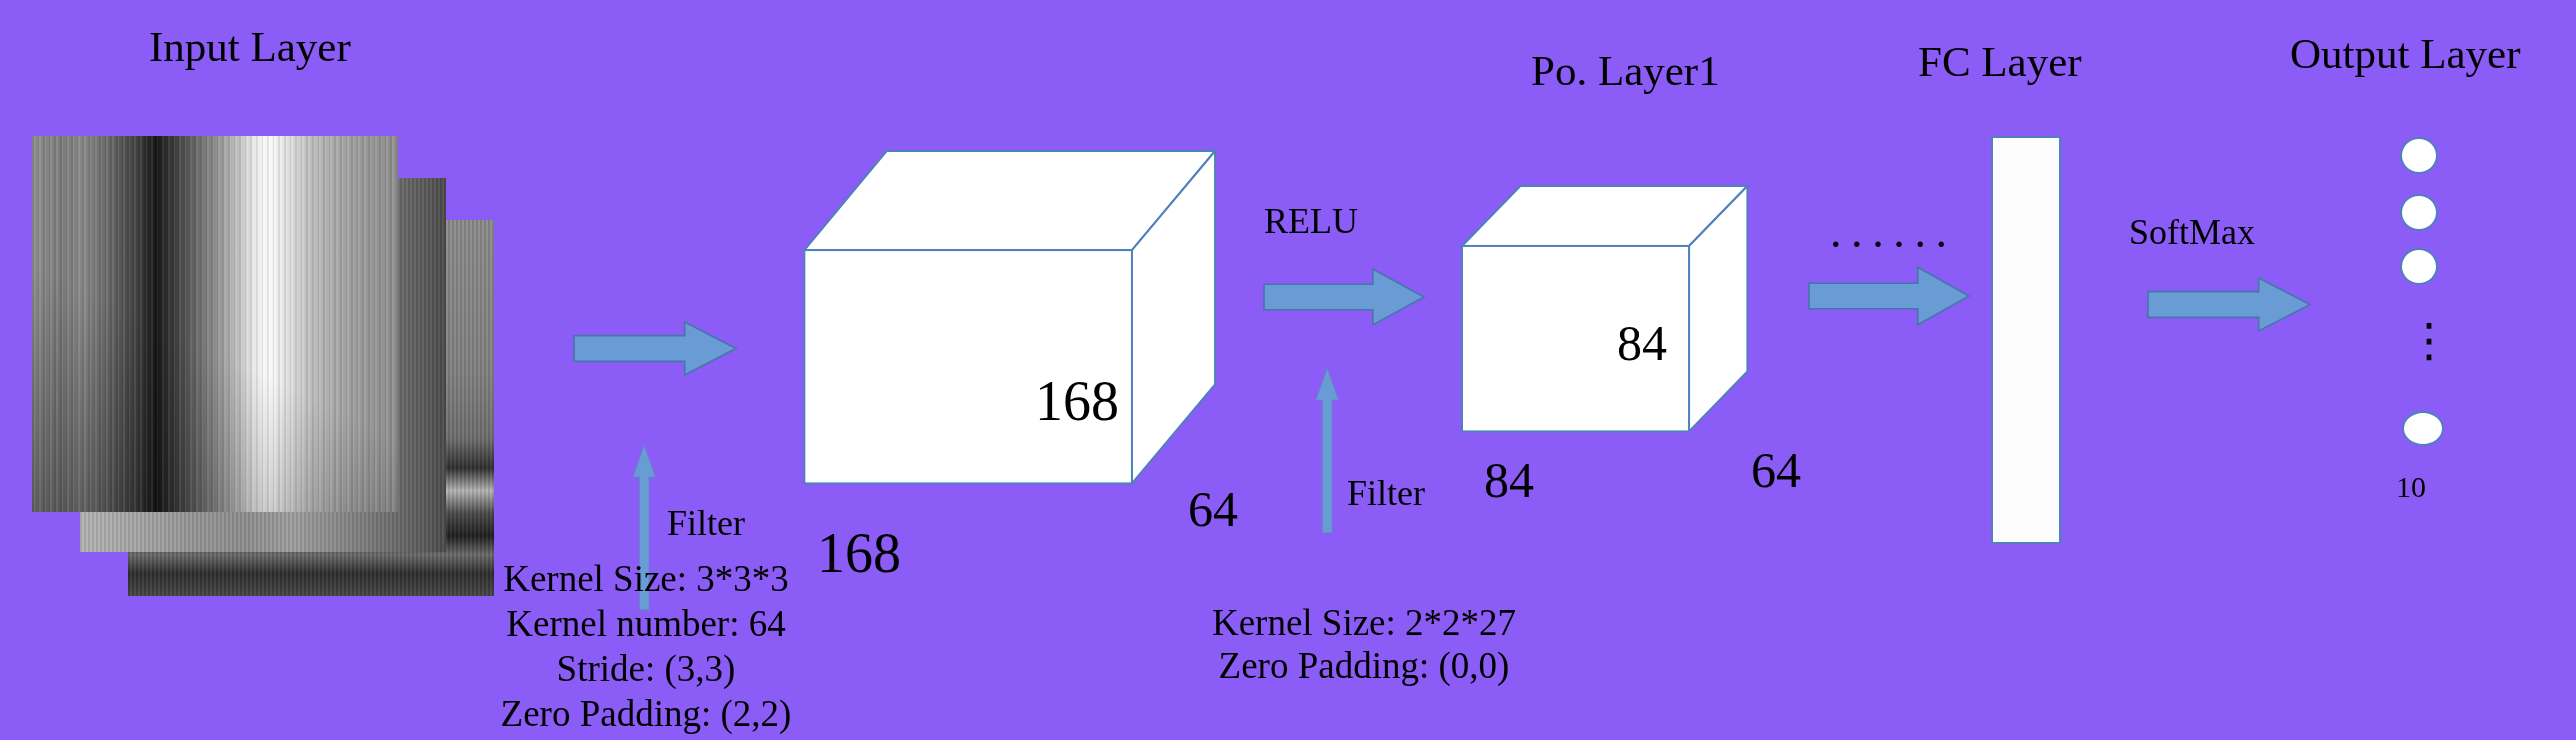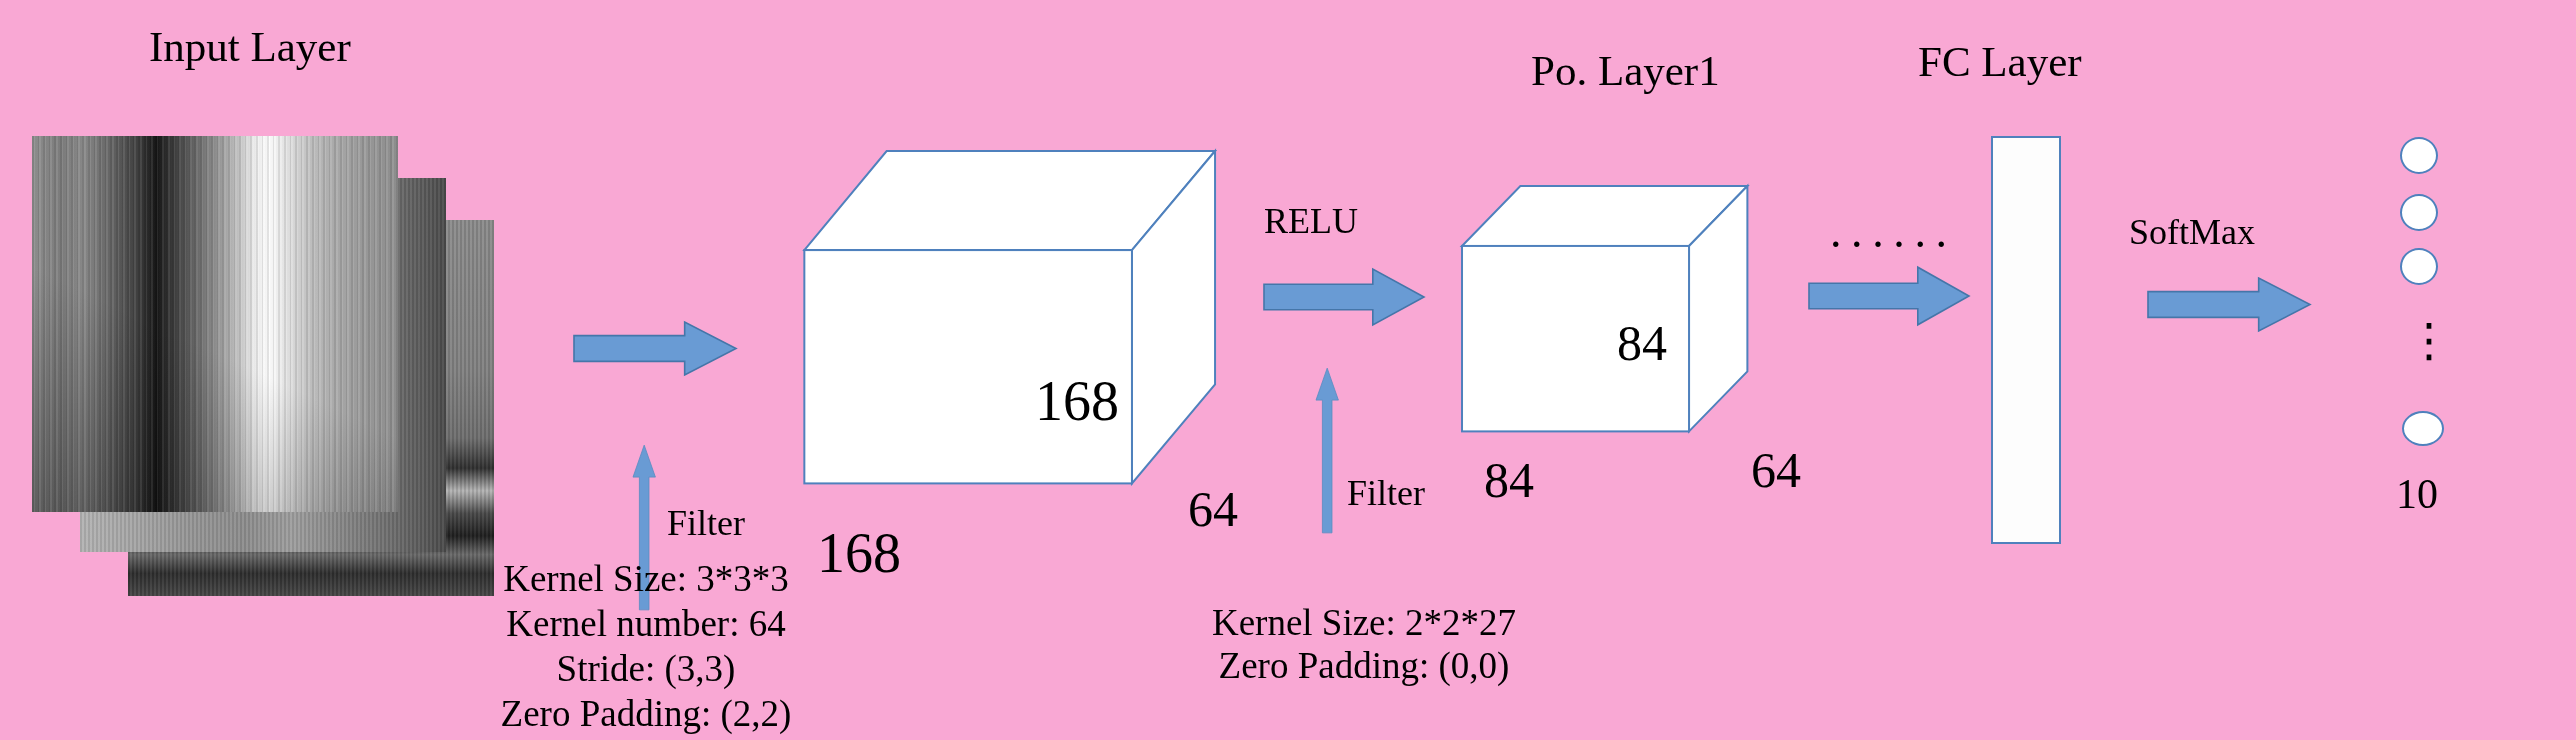--- a/index.html
+++ b/index.html
@@ -1,17 +1,17 @@
 <!DOCTYPE html>
 <html style="font-size:12.8px"><head>
 <meta charset="utf-8">
 <style>
   html,body{margin:0;padding:0;background:#ffffff;}
   #stage{
-    position:relative;width:2576px;height:741px;background:#f9a8d4;overflow:hidden;
+    position:relative;width:2576px;height:741px;background:#8b5cf6;overflow:hidden;
     font-family:"Liberation Serif","DejaVu Serif",serif;color:#000;
   }
   .abs{position:absolute;}
   .title{font-size:43px;white-space:nowrap;color:#000;}
   .dimlabel{font-size:50px;white-space:nowrap;color:#000;}
   .biglabel{font-size:56px;white-space:nowrap;color:#000;}
   .oplabel{font-size:36px;white-space:nowrap;color:#000;}
   .params{width:400px;text-align:center;font-size:37px;line-height:45px;white-space:nowrap;color:#000;}
   .imgcard{position:absolute;}
   .img-front{
@@ -48,20 +48,21 @@
   svg{display:block;overflow:visible;}
 </style>
 </head>
 <body>
 
 <div id="stage">
 
   <div class="abs title" style="left:149px;top:22.4px;">Input Layer</div>
   <div class="abs title" style="left:1531px;top:46px;">Po. Layer1</div>
   <div class="abs title" style="left:1918px;top:37px;">FC Layer</div>
+  <div class="abs title" style="left:2290px;top:29px;">Output Layer</div>
 
   <div>
     <div class="imgcard img-back"></div>
     <div class="imgcard img-middle"></div>
     <div class="imgcard img-front"></div>
   </div>
 
   <svg class="abs" style="left:574px;top:322px;" width="162" height="53" viewBox="0 0 202 66">
     <polygon points="0,17 138,17 138,0 202,33 138,66 138,49 0,49" fill="#699bd4" stroke="#4576a9" stroke-width="2"></polygon>
   </svg>
@@ -121,16 +122,16 @@
   <div class="abs oplabel" style="left:2129px;top:211px;">SoftMax</div>
   <svg class="abs" style="left:2148px;top:278px;" width="162" height="53" viewBox="0 0 202 66">
     <polygon points="0,17 138,17 138,0 202,33 138,66 138,49 0,49" fill="#699bd4" stroke="#4576a9" stroke-width="2"></polygon>
   </svg>
 
   <div class="circle" style="left:2400px;top:137px;width:38px;height:37px;"></div>
   <div class="circle" style="left:2400px;top:194px;width:38px;height:37px;"></div>
   <div class="circle" style="left:2400px;top:248px;width:38px;height:37px;"></div>
   <div class="abs vellipsis" style="left:2406px;top:318px;">⋮</div>
   <div class="circle" style="left:2402px;top:411px;width:42px;height:35px;"></div>
-  <div class="abs dimlabel" style="left:2396px;top:470px;font-size:42px;">10</div>
+  <div class="abs dimlabel" style="left:2396px;top:470px;font-size:30px;">10</div>
 
 </div>
 
 
 </body></html>

